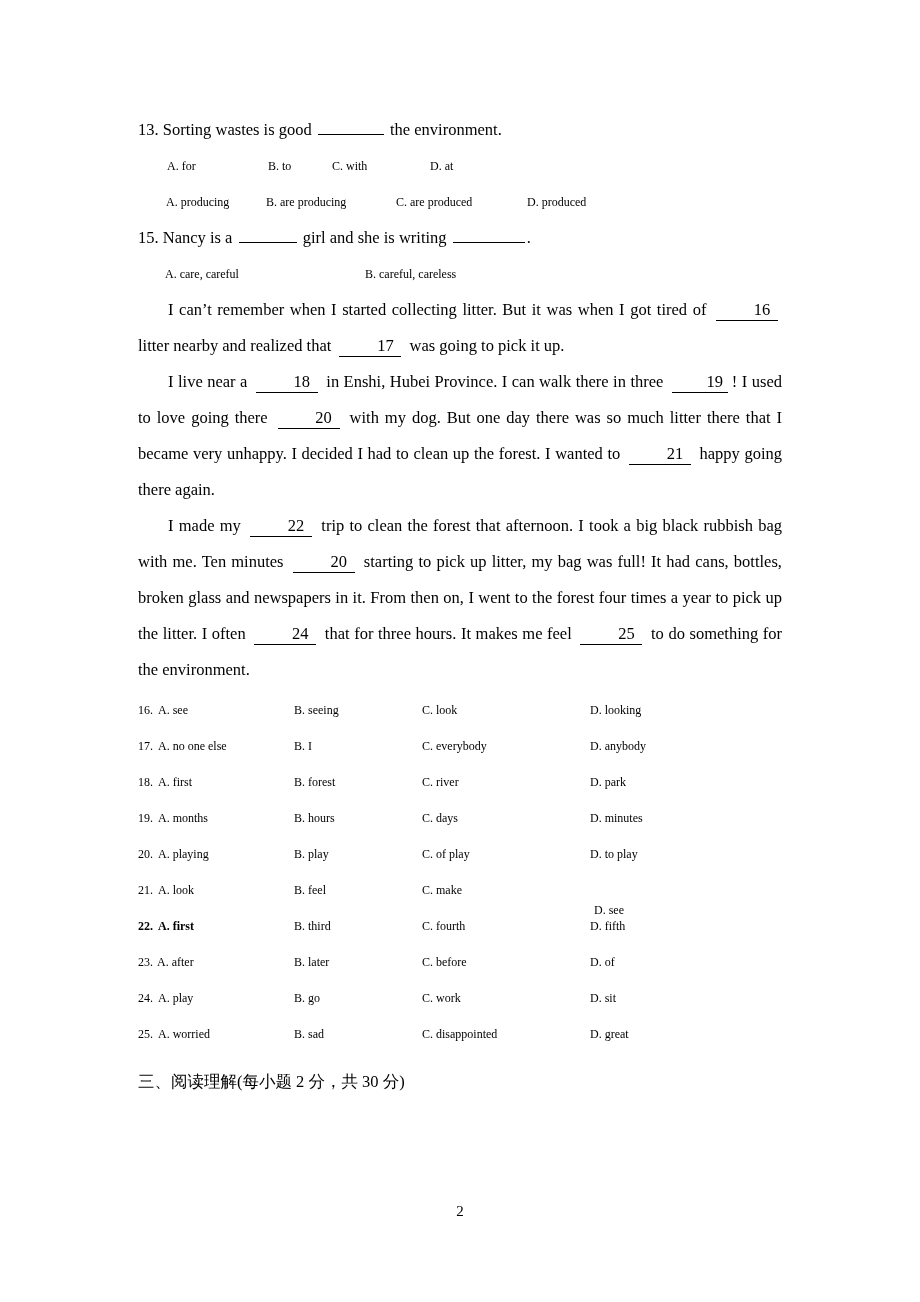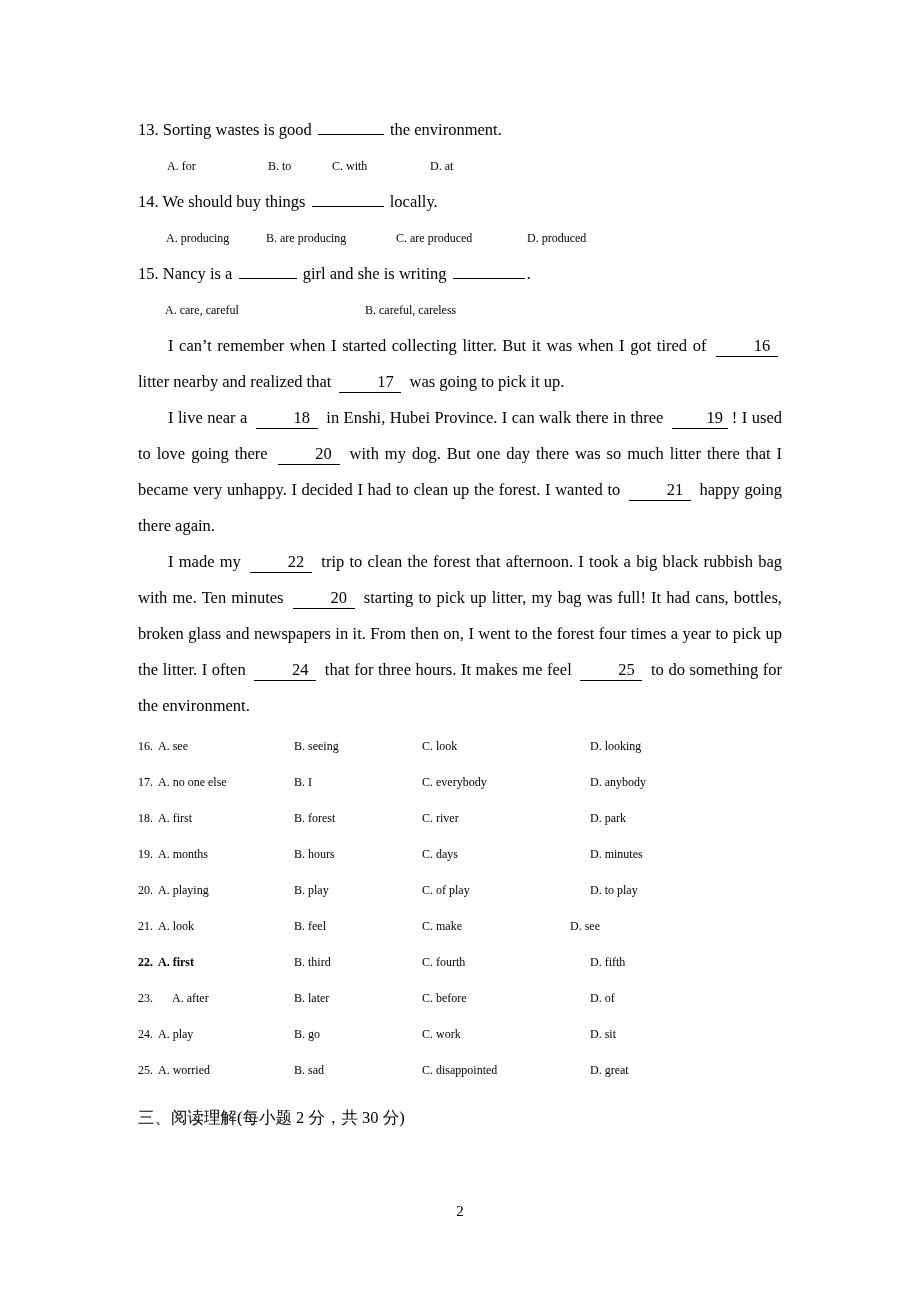--- a/index.html
+++ b/index.html
@@ -116,25 +116,20 @@
       <span class="ib"></span>
       <span>the environment.</span>
     </div>
     <div class="opt-row">
       <span style="left:29px">A. for</span>
       <span style="left:130px">B. to</span>
       <span style="left:194px">C. with</span>
       <span style="left:292px">D. at</span>
     </div>
 
-    <div class="q-line">
-      <span>14. We should buy things</span>
-      <span class="ib w2"></span>
-      <span>locally.</span>
-    </div>
     <div class="opt-row">
       <span style="left:28px">A. producing</span>
       <span style="left:128px">B. are producing</span>
       <span style="left:258px">C. are produced</span>
       <span style="left:389px">D. produced</span>
     </div>
 
     <div class="q-line">
       <span>15. Nancy is a</span>
       <span class="ib" style="width:58px"></span>
@@ -206,30 +201,30 @@
         <div class="opt-row">
           <span style="left: 0px;"><span style="margin-right: 5px;">20.</span><span>A. playing</span></span>
           <span style="left: 156px;">B. play</span>
           <span style="left: 284px;">C. of play</span>
           <span style="left: 452px;">D. to play</span>
         </div>
         <div class="opt-row">
           <span style="left: 0px;"><span style="margin-right: 5px;">21.</span><span>A. look</span></span>
           <span style="left: 156px;">B. feel</span>
           <span style="left: 284px;">C. make</span>
-          <span style="left: 432px;">D. see</span>
+          <span style="left: 456px; margin-top: 20px;">D. see</span>
         </div>
         <div class="opt-row">
           <span style="left: 0px; font-weight: bold;"><span style="margin-right: 5px;">22.</span><span>A. first</span></span>
           <span style="left: 156px;">B. third</span>
           <span style="left: 284px;">C. fourth</span>
           <span style="left: 452px;">D. fifth</span>
         </div>
         <div class="opt-row">
-          <span style="left: 0px;"><span style="margin-right: 19px;">23.</span><span>A. after</span></span>
+          <span style="left: 0px;"><span style="margin-right: 4px;">23.</span><span>A. after</span></span>
           <span style="left: 156px;">B. later</span>
           <span style="left: 284px;">C. before</span>
           <span style="left: 452px;">D. of</span>
         </div>
         <div class="opt-row">
           <span style="left: 0px;"><span style="margin-right: 5px;">24.</span><span>A. play</span></span>
           <span style="left: 156px;">B. go</span>
           <span style="left: 284px;">C. work</span>
           <span style="left: 452px;">D. sit</span>
         </div>

